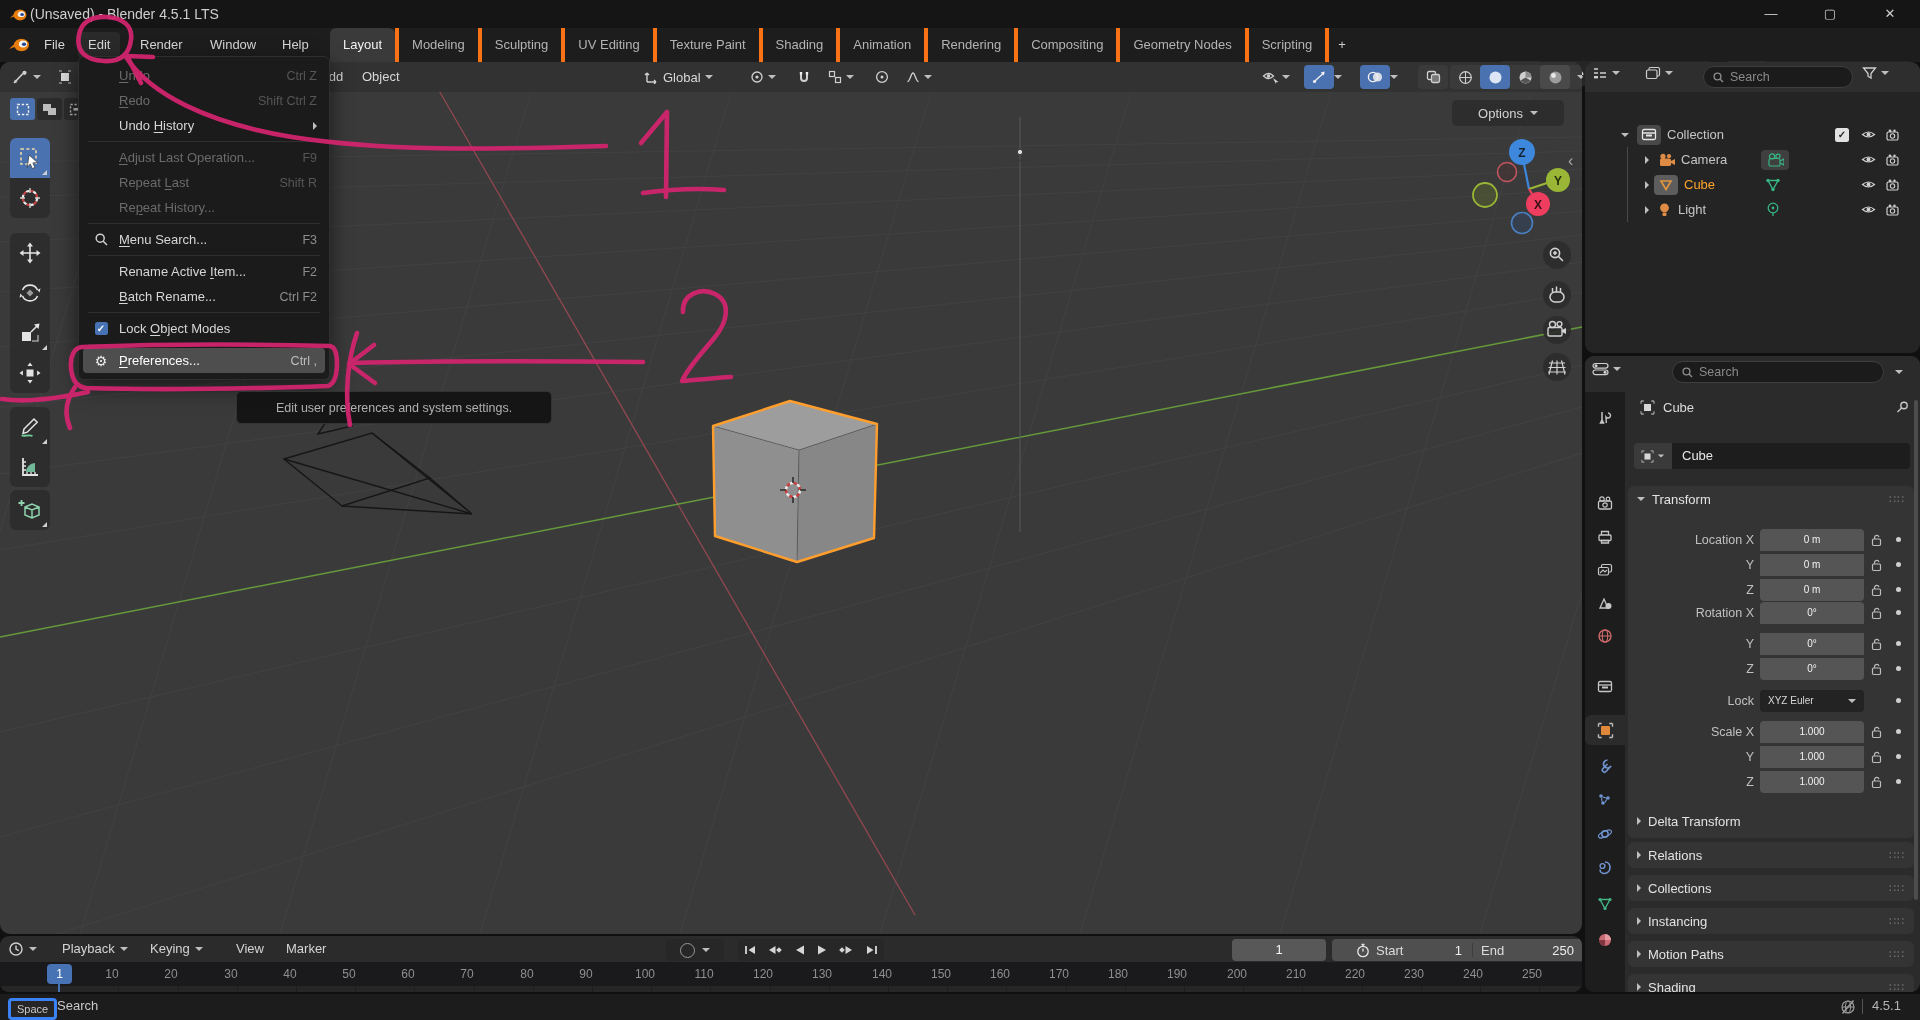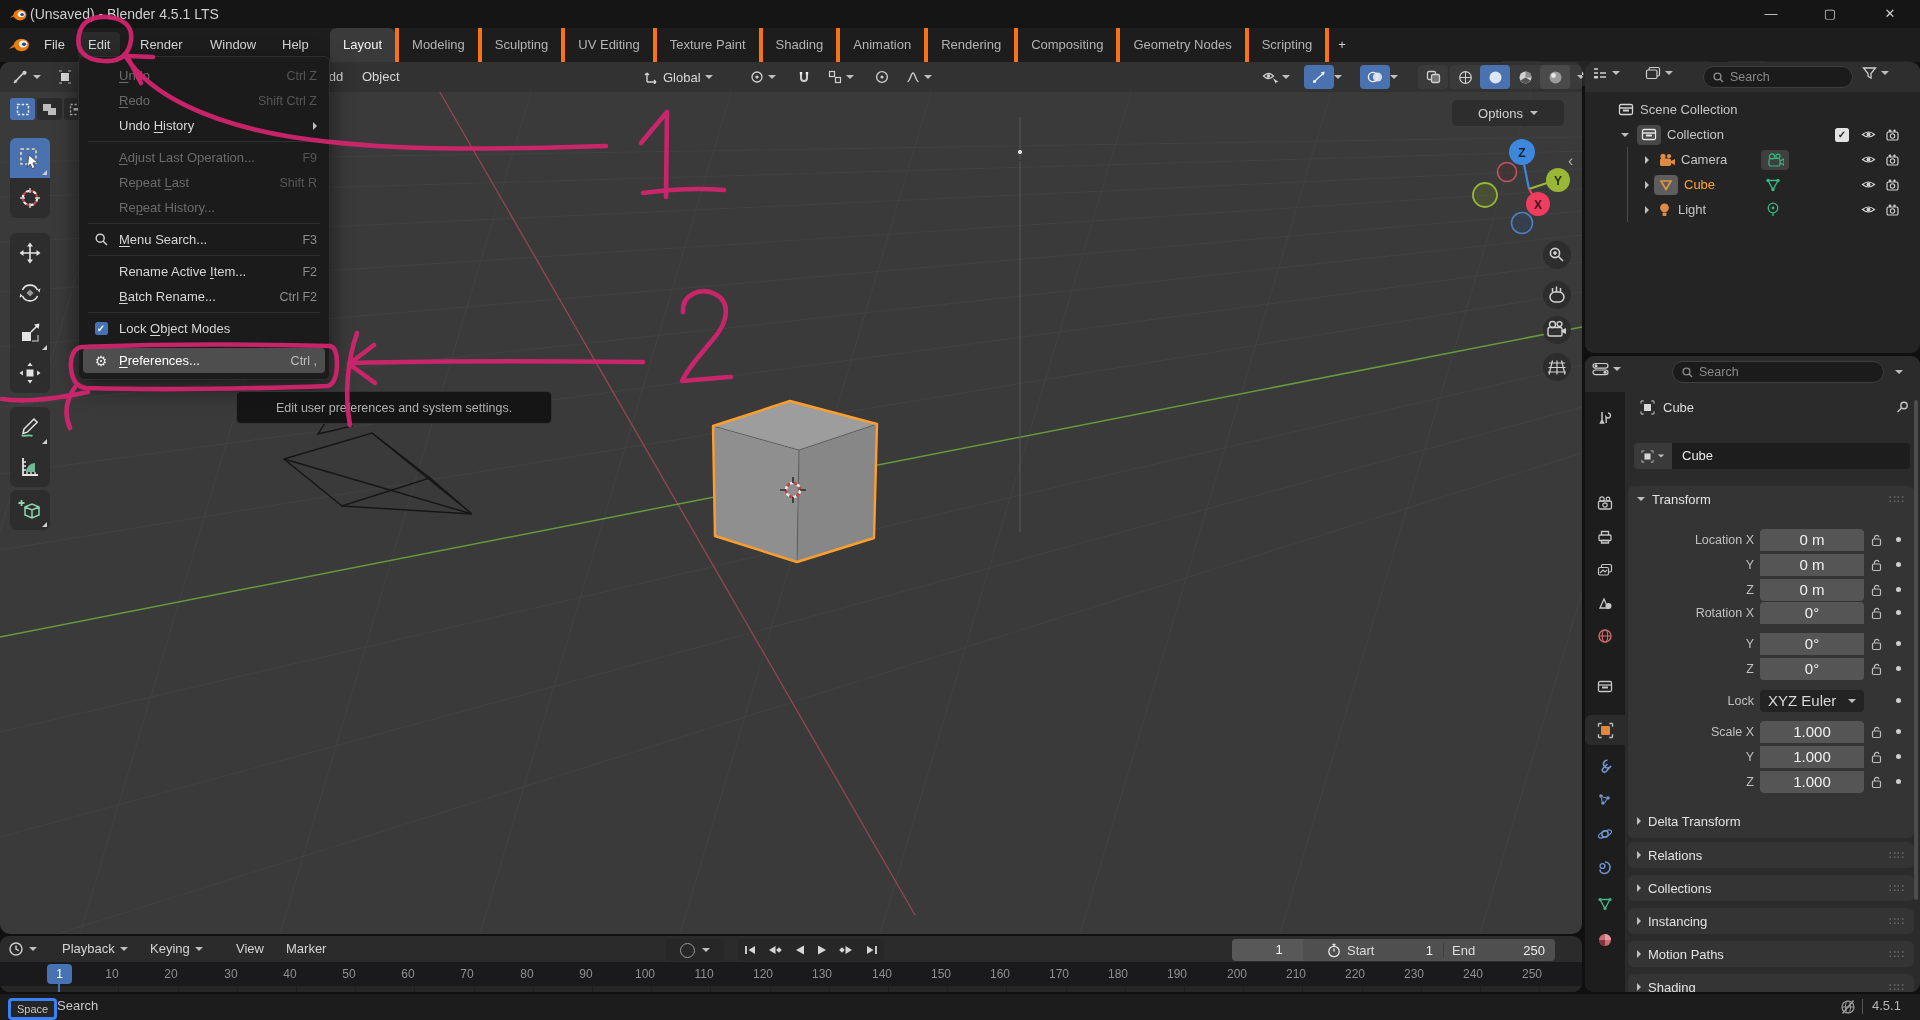--- a/index.html
+++ b/index.html
@@ -60,40 +60,40 @@
 
   #properties{left:1585px;top:356px;width:335px;height:636px;background:#2b2b2b;border-radius:9px;overflow:hidden;}
   #prop-tabs{position:absolute;left:0;top:36px;width:40px;height:600px;background:#1d1d1d;}
   .ptab{position:absolute;left:0;width:40px;height:30px;display:flex;align-items:center;justify-content:center;}
   .ptab.active{background:#2b2b2b;border-radius:6px 0 0 6px;}
   #prop-header{position:absolute;left:0;top:0;width:100%;height:34px;background:#2b2b2b;}
   .ppanel{position:absolute;left:43px;width:286px;background:#343434;border-radius:6px;}
   .ppanel .ph{height:26px;display:flex;align-items:center;gap:7px;padding:0 9px;color:#e2e2e2;}
   .ppanel .handle{margin-left:auto;color:#787878;font-size:11px;letter-spacing:1px;}
   .plabel{position:absolute;left:8px;width:118px;text-align:right;color:#c0c0c0;font-size:12.5px;line-height:22px;}
-  .pfield{position:absolute;left:132px;width:104px;height:22px;background:#555555;color:#f1f1f1;text-align:center;line-height:22px;font-size:15px;}
+  .pfield{position:absolute;left:132px;width:104px;height:22px;background:#555555;color:#f1f1f1;text-align:center;line-height:22px;font-size:10px;}
   .pfield.drop{background:#232323;display:flex;align-items:center;justify-content:space-between;padding:0 8px;box-sizing:border-box;color:#d8d8d8;}
   .frt{border-radius:4px 4px 0 0;} .frb{border-radius:0 0 4px 4px;} .fra{border-radius:4px;}
   .plock{position:absolute;left:243px;top:4px;}
   .pdot{position:absolute;left:268px;top:8px;width:5px;height:5px;border-radius:50%;background:#cfcfcf;}
   .prow{position:absolute;left:0;width:286px;height:22px;}
 
   
   #timeline{left:0;top:936px;width:1582px;height:56px;background:#2b2b2b;border-radius:9px;overflow:hidden;}
   .tl-item{position:absolute;top:0;height:26px;line-height:26px;color:#d4d4d4;display:flex;align-items:center;gap:5px;}
   #tl-ruler{position:absolute;left:0;top:26px;width:100%;height:24px;background:#1a1a1c;}
   .fr{position:absolute;top:0;height:24px;line-height:24px;color:#8f8f8f;font-size:12px;transform:translateX(-50%);}
   #fr-badge{position:absolute;left:47px;top:2px;width:25px;height:20px;background:#4772b3;border-radius:4px;color:#fff;
             text-align:center;line-height:20px;font-size:12px;transform:none;}
   #tl-strip{position:absolute;left:0;top:50px;width:100%;height:6px;background:#262626;
             background-image:repeating-linear-gradient(90deg,#1e1e1e 0 1px,transparent 1px 59.2px);}
   #playhead{position:absolute;left:58px;top:46px;width:2px;height:10px;background:#4772b3;}
   .transport{position:absolute;left:738px;top:3px;width:146px;height:22px;background:#272727;border-radius:4px;display:flex;align-items:center;justify-content:space-around;}
   #framefield{position:absolute;left:1232px;top:3px;width:94px;height:22px;background:#585858;border-radius:4px;color:#f4f4f4;text-align:center;line-height:22px;}
-  #rangegrp{position:absolute;left:1303px;top:3px;width:236px;height:22px;background:#4f4f4f;border-radius:4px;display:flex;align-items:center;color:#ededed;padding-left:16px;}
+  #rangegrp{position:absolute;left:1332px;top:3px;width:236px;height:22px;background:#4f4f4f;border-radius:4px;display:flex;align-items:center;color:#ededed;padding-left:16px;}
   #rangegrp .lbl{color:#dcdcdc;} #rangegrp .val{margin-left:auto;}
   #autokey{position:absolute;left:666px;top:3px;width:58px;height:22px;background:#272727;border-radius:4px;display:flex;align-items:center;justify-content:center;gap:7px;}
   #autokey .rec{width:13px;height:13px;border:1.6px solid #989898;border-radius:50%;}
 
   
   #statusbar{left:0;top:994px;width:1920px;height:26px;background:#1c1c1c;}
   .keycap{position:absolute;left:8px;top:4px;height:16px;padding:0 6px;border:3px solid #3b82f6;border-radius:4px;
           font-size:11px;line-height:16px;color:#c9c9c9;background:#252525;}
   #status-search{position:absolute;left:57px;top:4px;color:#c9c9c9;}
   #version{position:absolute;left:1872px;top:4px;color:#b5b5b5;}
@@ -540,28 +540,20 @@
         <span>Search</span>
       </div>
       <div class="row" style="position:absolute;left:277px;top:4px;gap:4px">
         <svg width="15" height="14" viewBox="0 0 15 14">
           <path d="M1.5 2 h12 l-4.5 5.5 v4.5 l-3 -1.8 v-2.7 z" fill="none" stroke="#cfcfcf" stroke-width="1.3"></path>
         </svg>
           <span class="cvd"></span>
       </div>
     </div>
 
-    <div class="outl-row" style="top:35px">
-      <svg style="margin-left:33px" width="16" height="13" viewBox="0 0 16 13">
-        <rect x="1.5" y="1.5" width="13" height="10" rx="1.5" fill="none" stroke="#d4d4d4" stroke-width="1.3"></rect>
-          <path d="M1.5 5 h13" stroke="#d4d4d4" stroke-width="1.3"></path>
-          <rect x="5" y="6.5" width="6" height="2" fill="#d4d4d4"></rect>
-      </svg>
-      <span class="nm">Scene Collection</span>
-    </div>
 
     <div class="outl-row" style="top:60px">
       <span class="cvd" style="margin-left:36px"></span>
       <span class="iconbox" style="margin-left:8px;width:24px;height:20px;background:#484848">
         <svg width="16" height="13" viewBox="0 0 16 13">
           <rect x="1.5" y="1.5" width="13" height="10" rx="1.5" fill="none" stroke="#e6e6e6" stroke-width="1.3"></rect>
             <path d="M1.5 5 h13" stroke="#e6e6e6" stroke-width="1.3"></path>
             <rect x="5" y="6.5" width="6" height="2" fill="#e6e6e6"></rect>
         </svg>
       </span>

